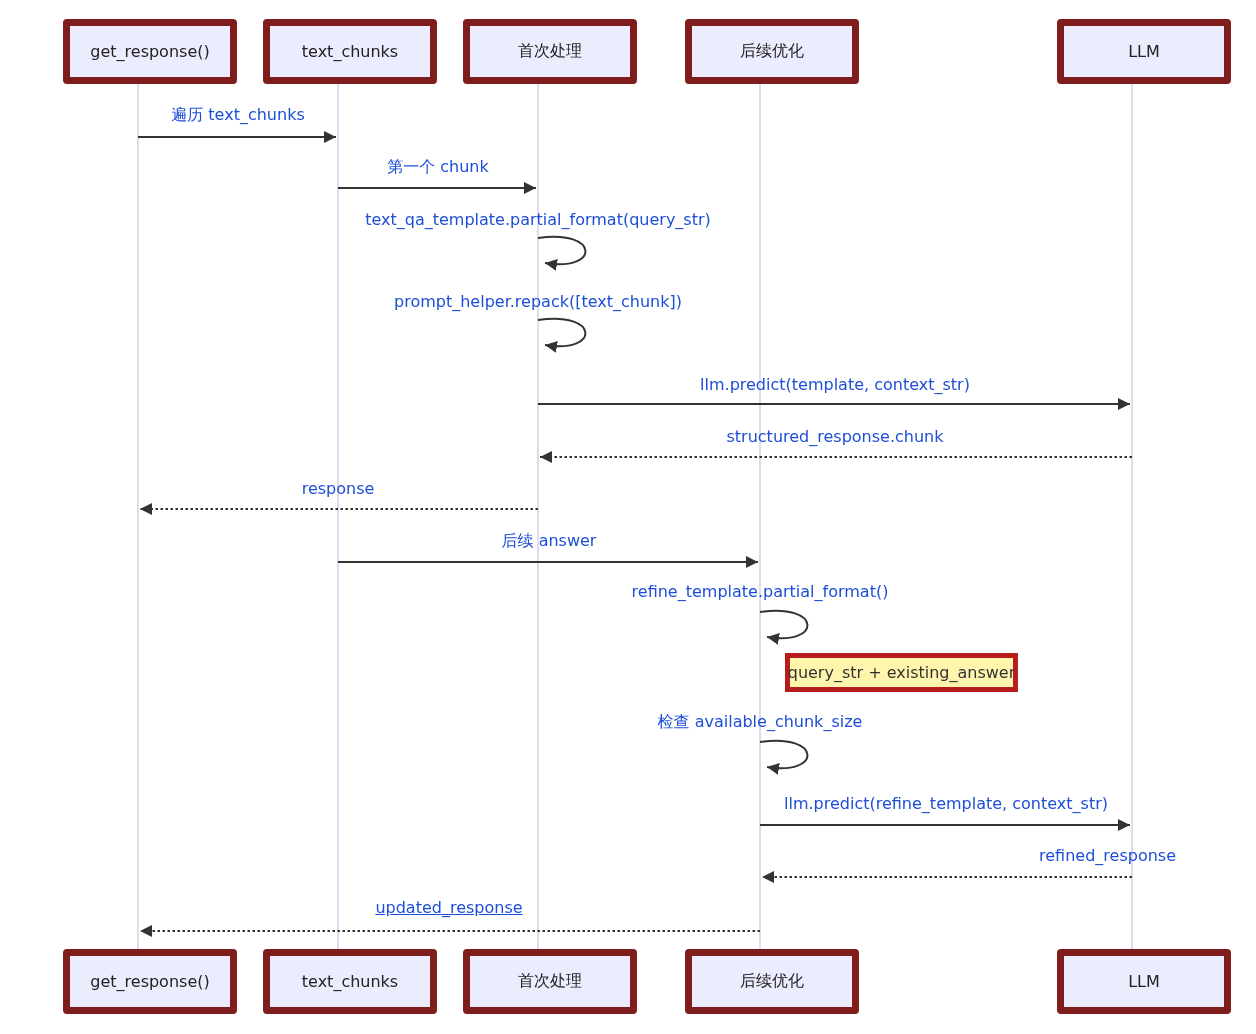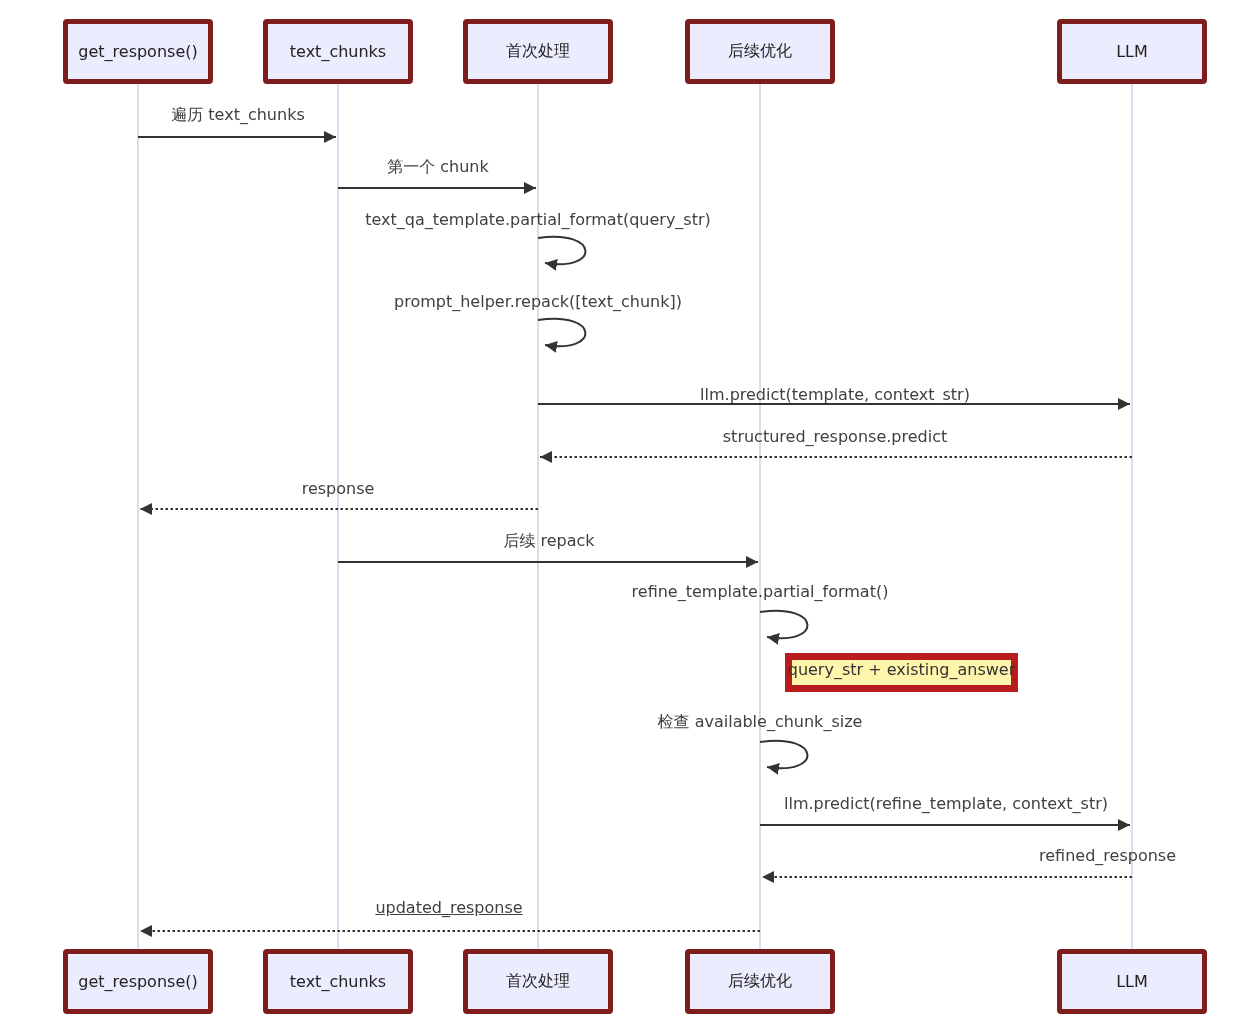--- a/index.html
+++ b/index.html
@@ -17,53 +17,54 @@
   }
   .arrows-layer {
     position: absolute;
     left: 0;
     top: 0;
     width: 1256px;
     height: 1034px;
   }
   .actor {
     position: absolute;
-    width: 150px;
+    width: 174px;
     height: 65px;
     background: #ECECFF;
-    border: 5px solid #7f1d1d;
+    border: 7px solid #7f1d1d;
     border-radius: 4px;
     box-sizing: border-box;
     display: flex;
     align-items: center;
     justify-content: center;
     font-size: 16px;
     color: #222222;
     white-space: nowrap;
   }
   .msg {
     position: absolute;
     width: 460px;
     height: 22px;
     line-height: 22px;
     text-align: center;
     font-size: 16px;
-    color: #404040;
+    color: #1d4ed8;
     white-space: nowrap;
   }
   .note {
     position: absolute;
     left: 785px;
     top: 653px;
     width: 233px;
     height: 39px;
     background: #FFF5AD;
-    border: 7px solid #b91c1c;
+    border: 5px solid #b91c1c;
     box-sizing: border-box;
     display: flex;
+    align-items: center;
     justify-content: center;
     font-size: 16px;
     color: #333333;
     white-space: nowrap;
   }
 </style>
 </head>
 <body>
 
 <div class="canvas">
@@ -127,24 +128,24 @@
       <span>后续优化</span>
     </div>
   <div class="actor" style="left:1057px;top:949px;">
       <span>LLM</span>
     </div>
 
   <div class="msg" style="left:8px;   top:104px;">遍历 text_chunks</div>
   <div class="msg" style="left:208px; top:156px;">第一个 chunk</div>
   <div class="msg" style="left:308px; top:209px;">text_qa_template.partial_format(query_str)</div>
   <div class="msg" style="left:308px; top:291px;">prompt_helper.repack([text_chunk])</div>
-  <div class="msg" style="left:605px; top:384px;">llm.predict(template, context_str)</div>
-  <div class="msg" style="left:605px; top:426px;">structured_response.predict</div>
+  <div class="msg" style="left:605px; top:374px;">llm.predict(template, context_str)</div>
+  <div class="msg" style="left:605px; top:426px;">structured_response.chunk</div>
   <div class="msg" style="left:108px; top:478px;">response</div>
-  <div class="msg" style="left:319px; top:530px;">后续 repack</div>
+  <div class="msg" style="left:319px; top:530px;">后续 answer</div>
   <div class="msg" style="left:530px; top:581px;">refine_template.partial_format()</div>
   <div class="msg" style="left:530px; top:711px;">检查 available_chunk_size</div>
   <div class="msg" style="left:716px; top:793px;">llm.predict(refine_template, context_str)</div>
   <div class="msg" style="left:716px; top:845px;text-align:right;">refined_response</div>
   <div class="msg" style="left:219px; top:897px;text-decoration:underline;">updated_response</div>
 
   <div class="note">
     <span>query_str + existing_answer</span>
   </div>
 

